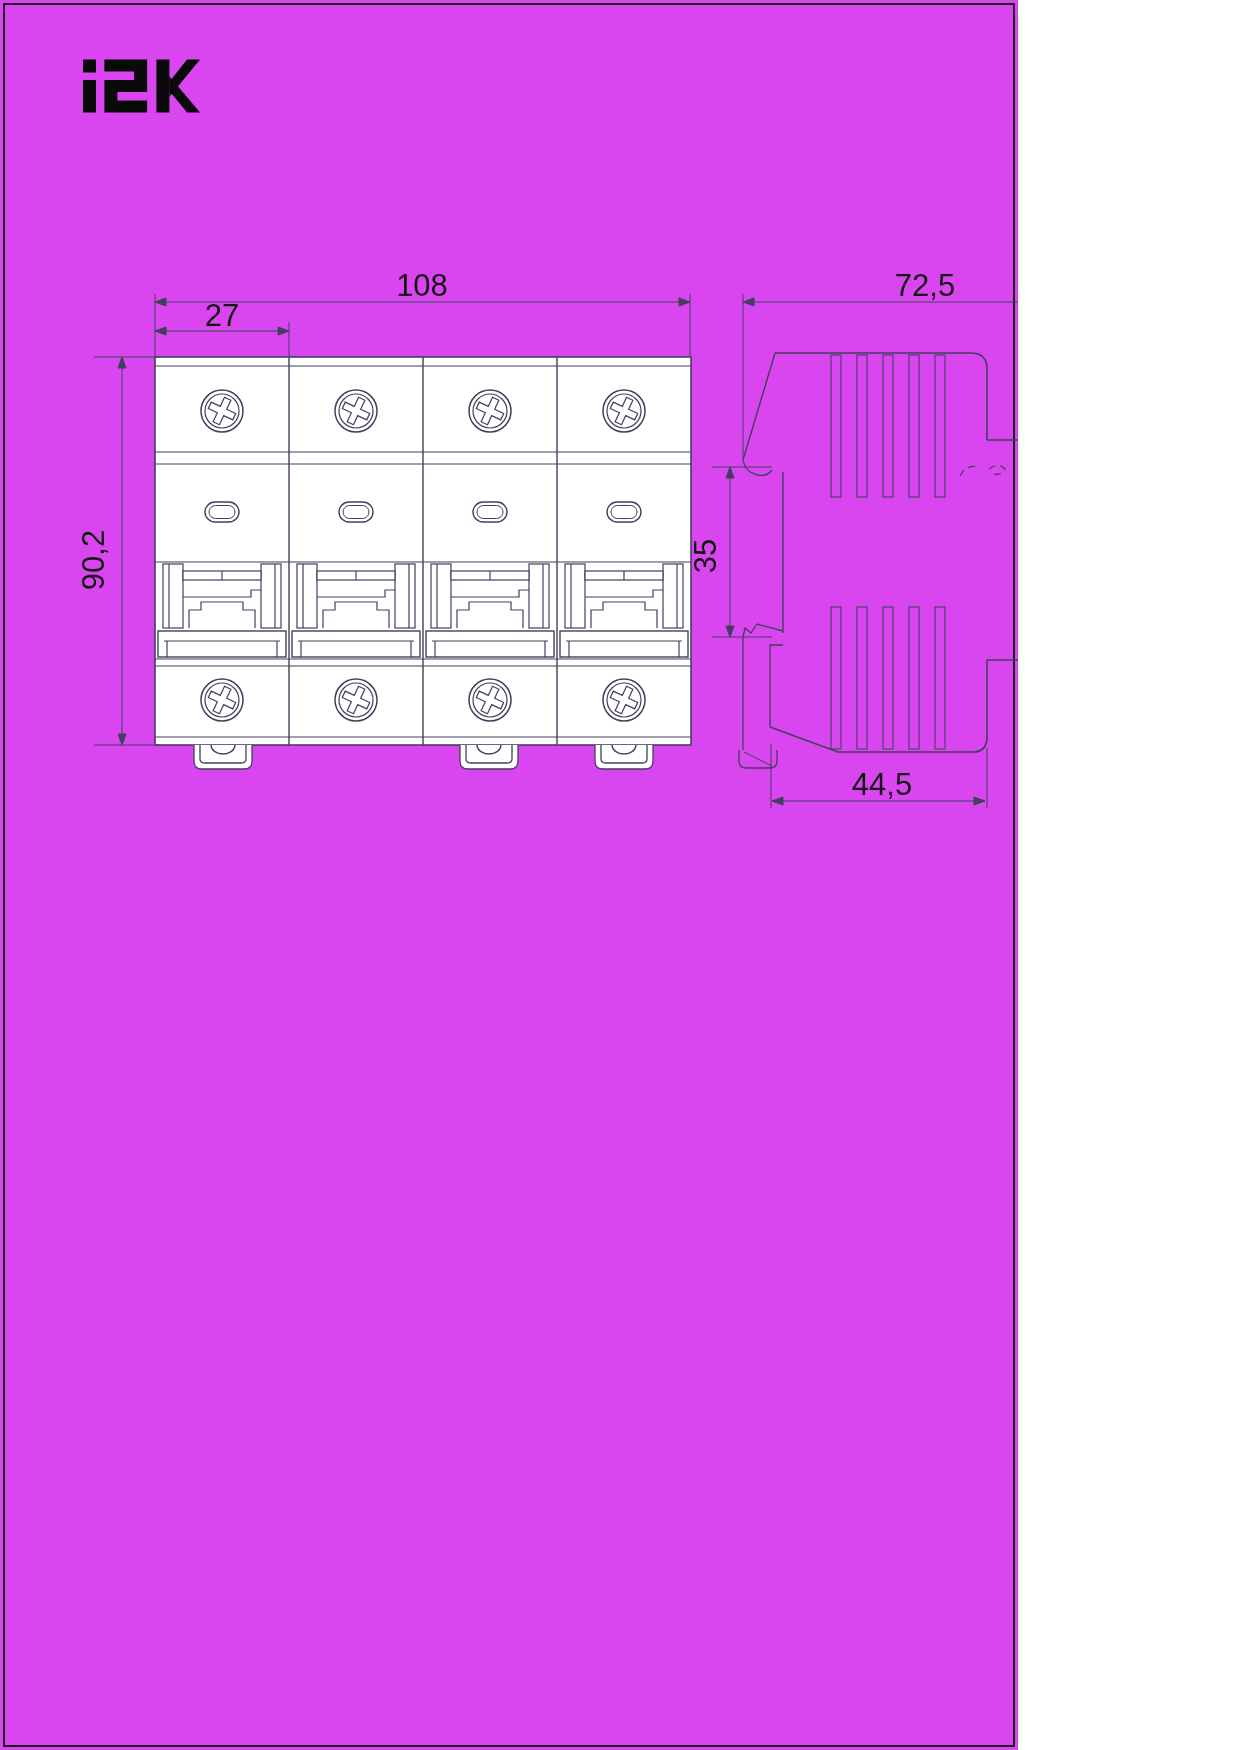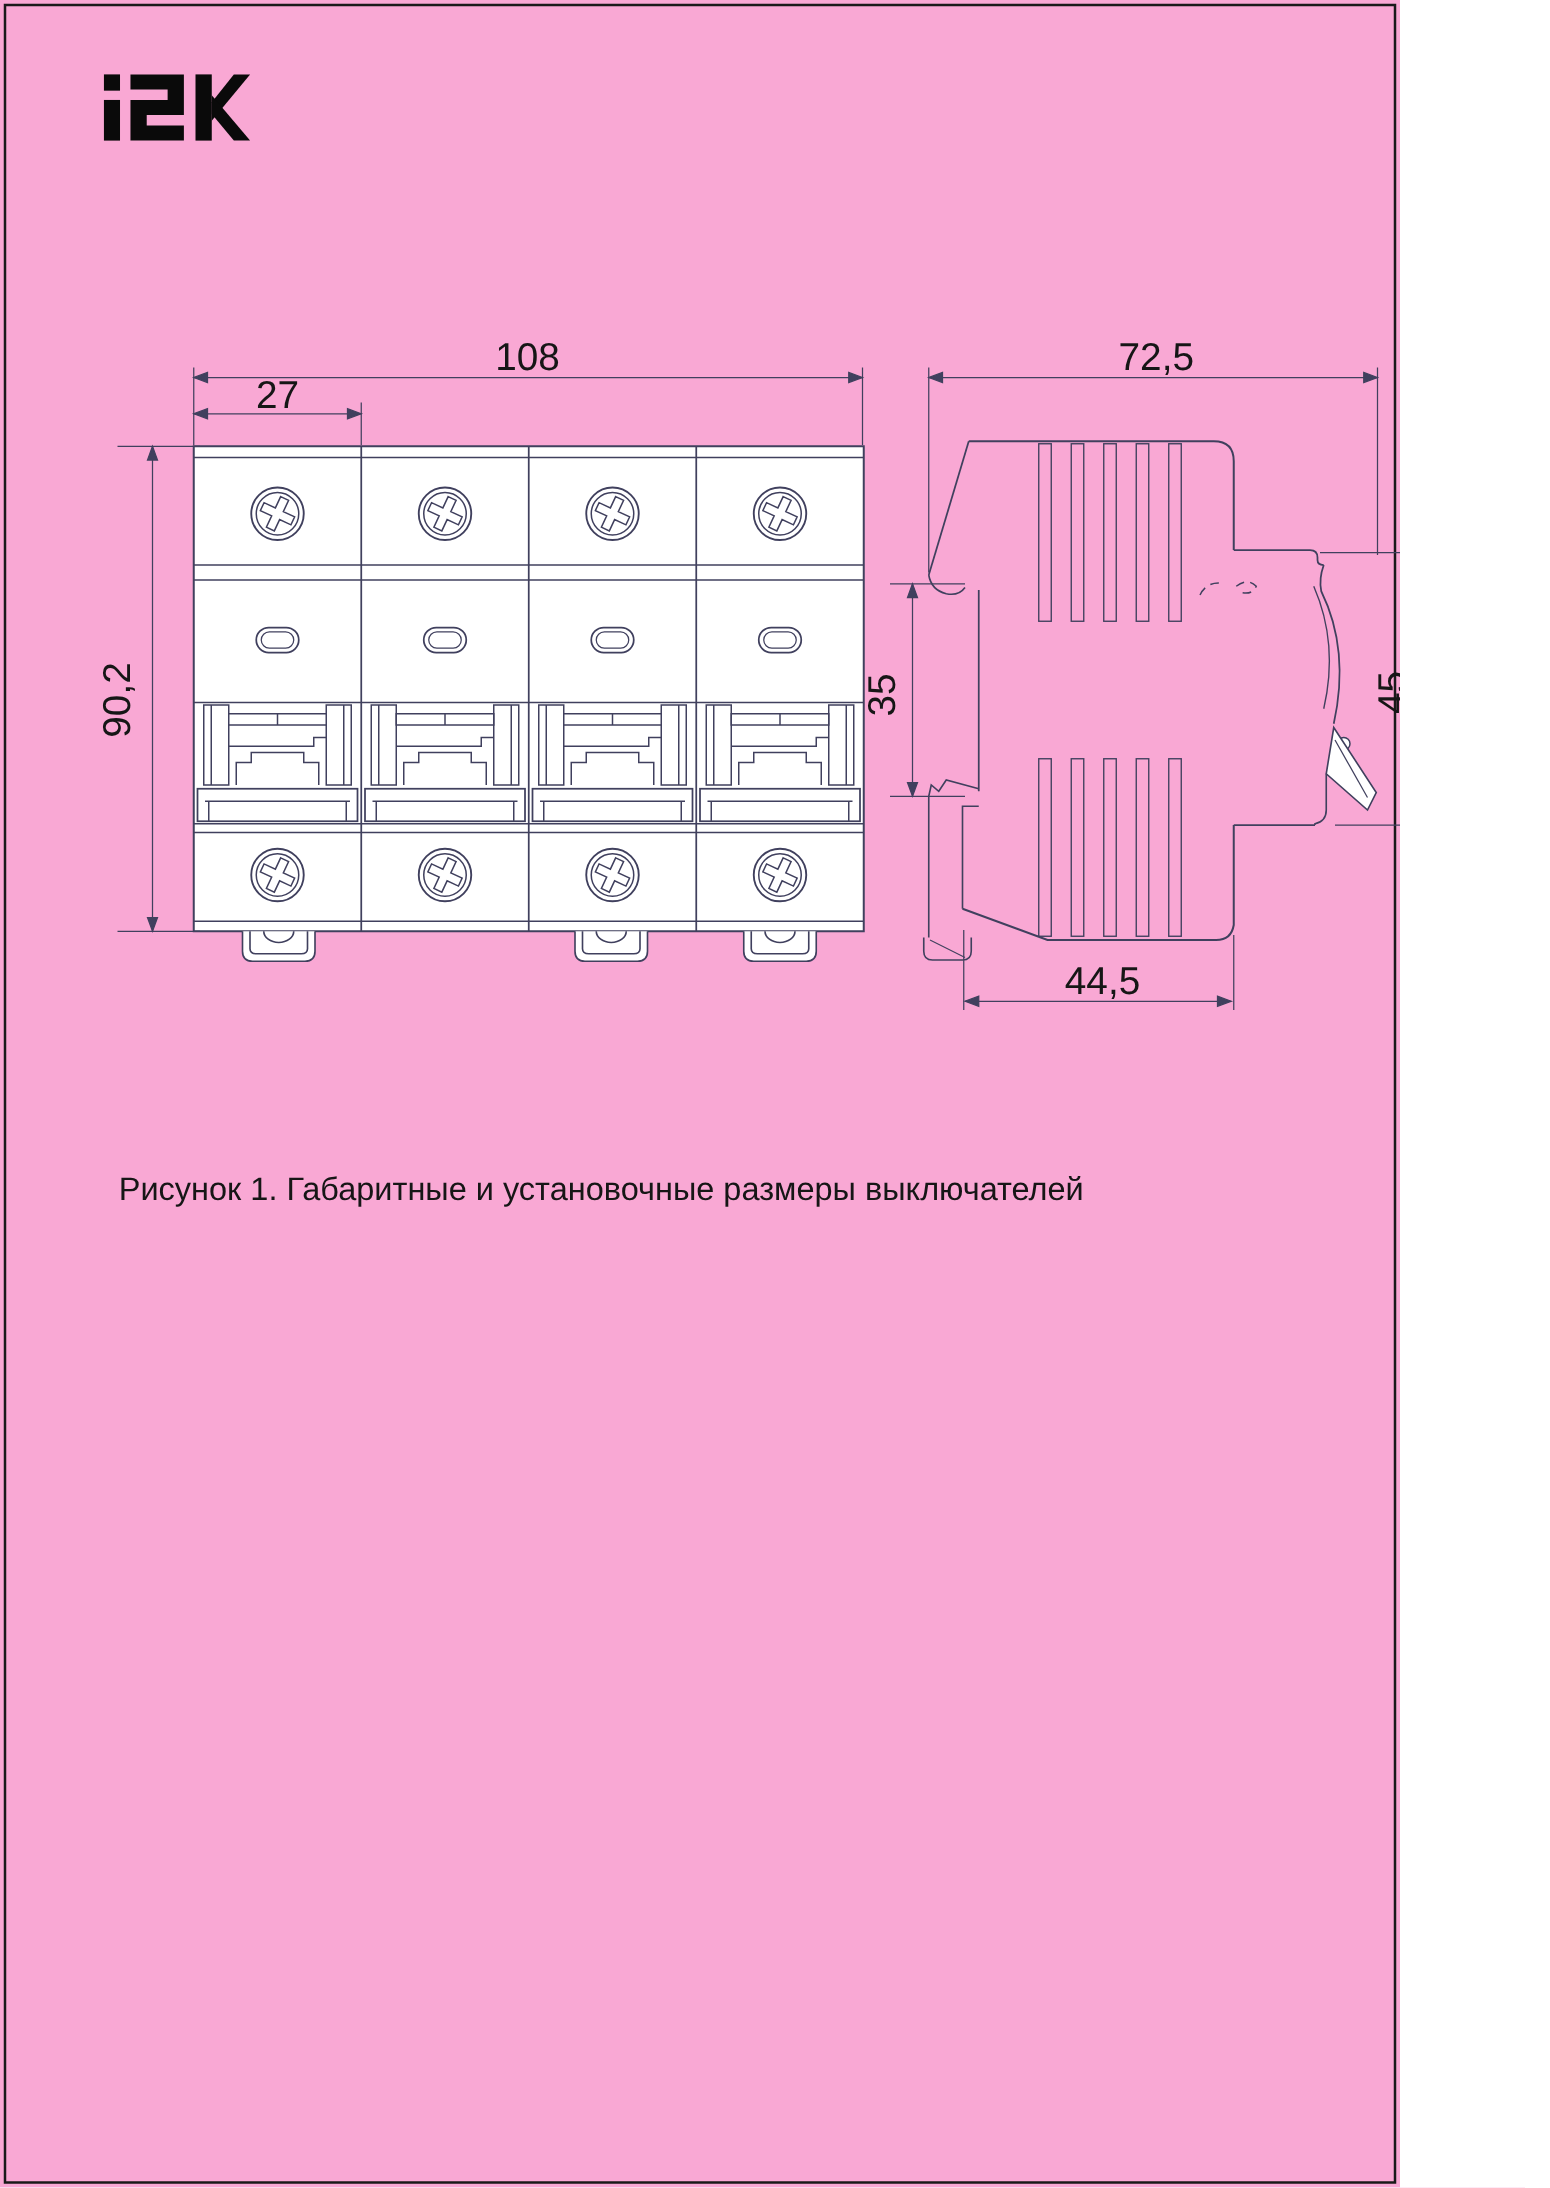--- a/index.html
+++ b/index.html
@@ -1,16 +1,16 @@
 <!DOCTYPE html>
 <html style="--line: #40405e; --text: #161616; --logo: #0a0a0a; --frame: #1a1a1a;"><head>
 <meta charset="utf-8">
 <style>
   html,body{margin:0;padding:0;background:#ffffff;}
-  .page{position:relative;width:1120px;height:1750px;background:#f9a8d4;overflow:hidden;
+  .page{position:relative;width:1018px;height:1750px;background:#d946ef;overflow:hidden;
         font-family:"Liberation Sans",sans-serif;}
   .frame{position:absolute;inset:3px;border:2px solid var(--frame,#1a1a1a);pointer-events:none;}
   .logo{position:absolute;left:83px;top:57px;width:118px;height:58px;}
   .logo .sr{position:absolute;width:1px;height:1px;overflow:hidden;clip:rect(0 0 0 0);}
   .drawing{position:absolute;left:0;top:0;}
   .caption{position:absolute;left:95px;top:936px;font-size:26px;line-height:30px;
            color:var(--text,#161616);}
   svg text{font-family:"Liberation Sans",sans-serif;fill:var(--text,#161616);}
 </style>
 </head>
@@ -210,14 +210,13 @@
         <text x="222" y="326">27</text>
         <text x="925" y="296">72,5</text>
         <text transform="translate(104,560) rotate(-90)">90,2</text>
         <text transform="translate(716,556) rotate(-90)">35</text>
         <text transform="translate(1124,554) rotate(-90)">45</text>
         <text x="882" y="795">44,5</text>
       </g>
     </g>
   </svg>
 
-  <div class="caption">Рисунок 1. Габаритные и установочные размеры выключателей</div>
 </div>
 
 </body></html>

